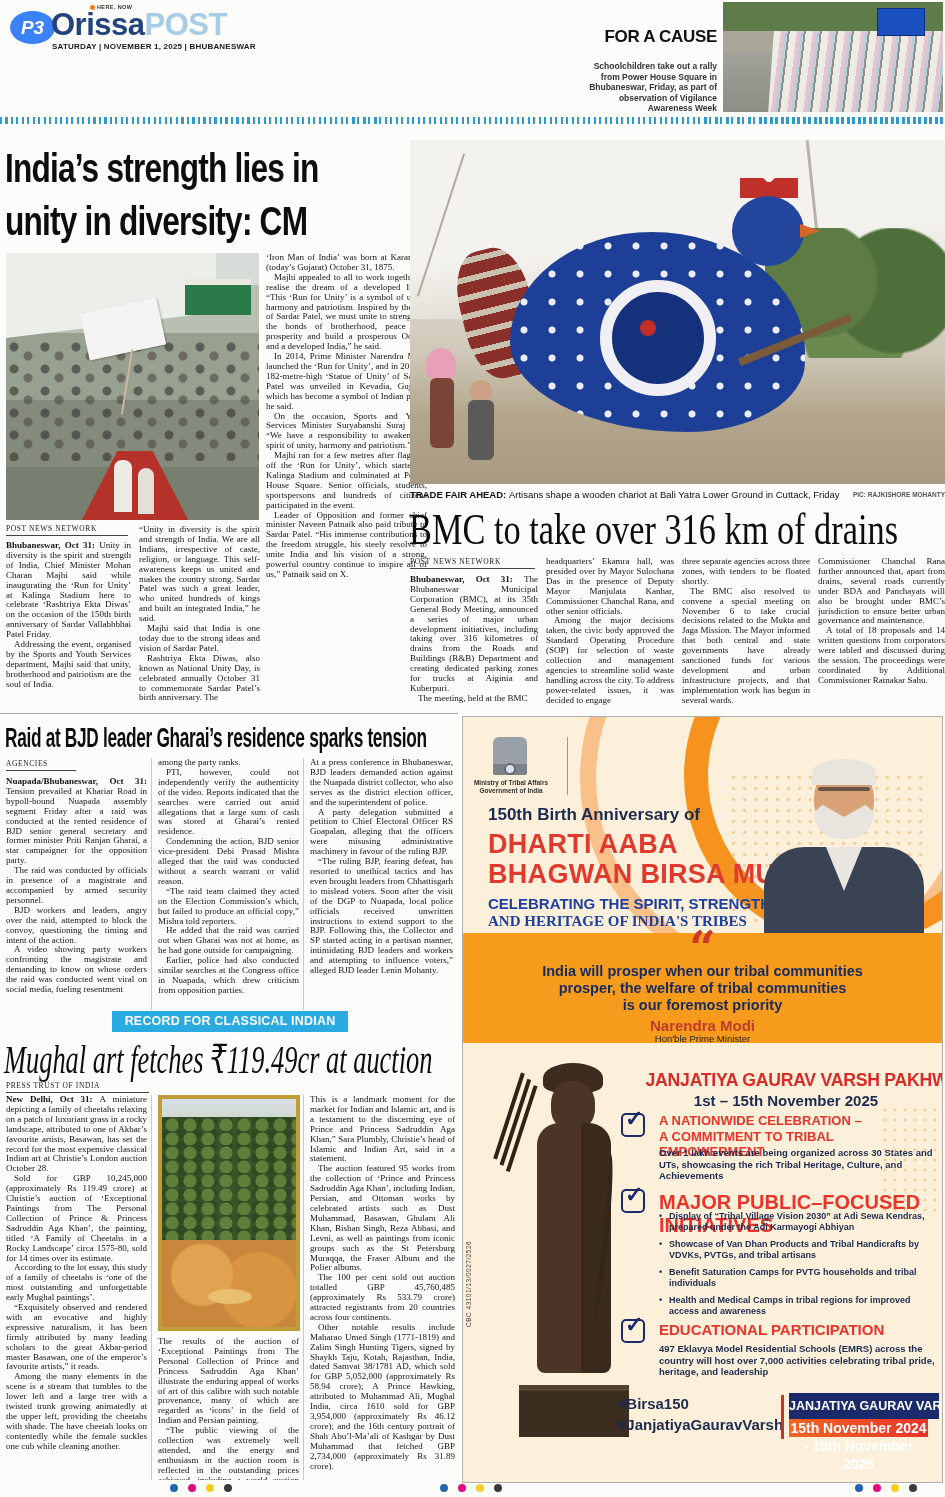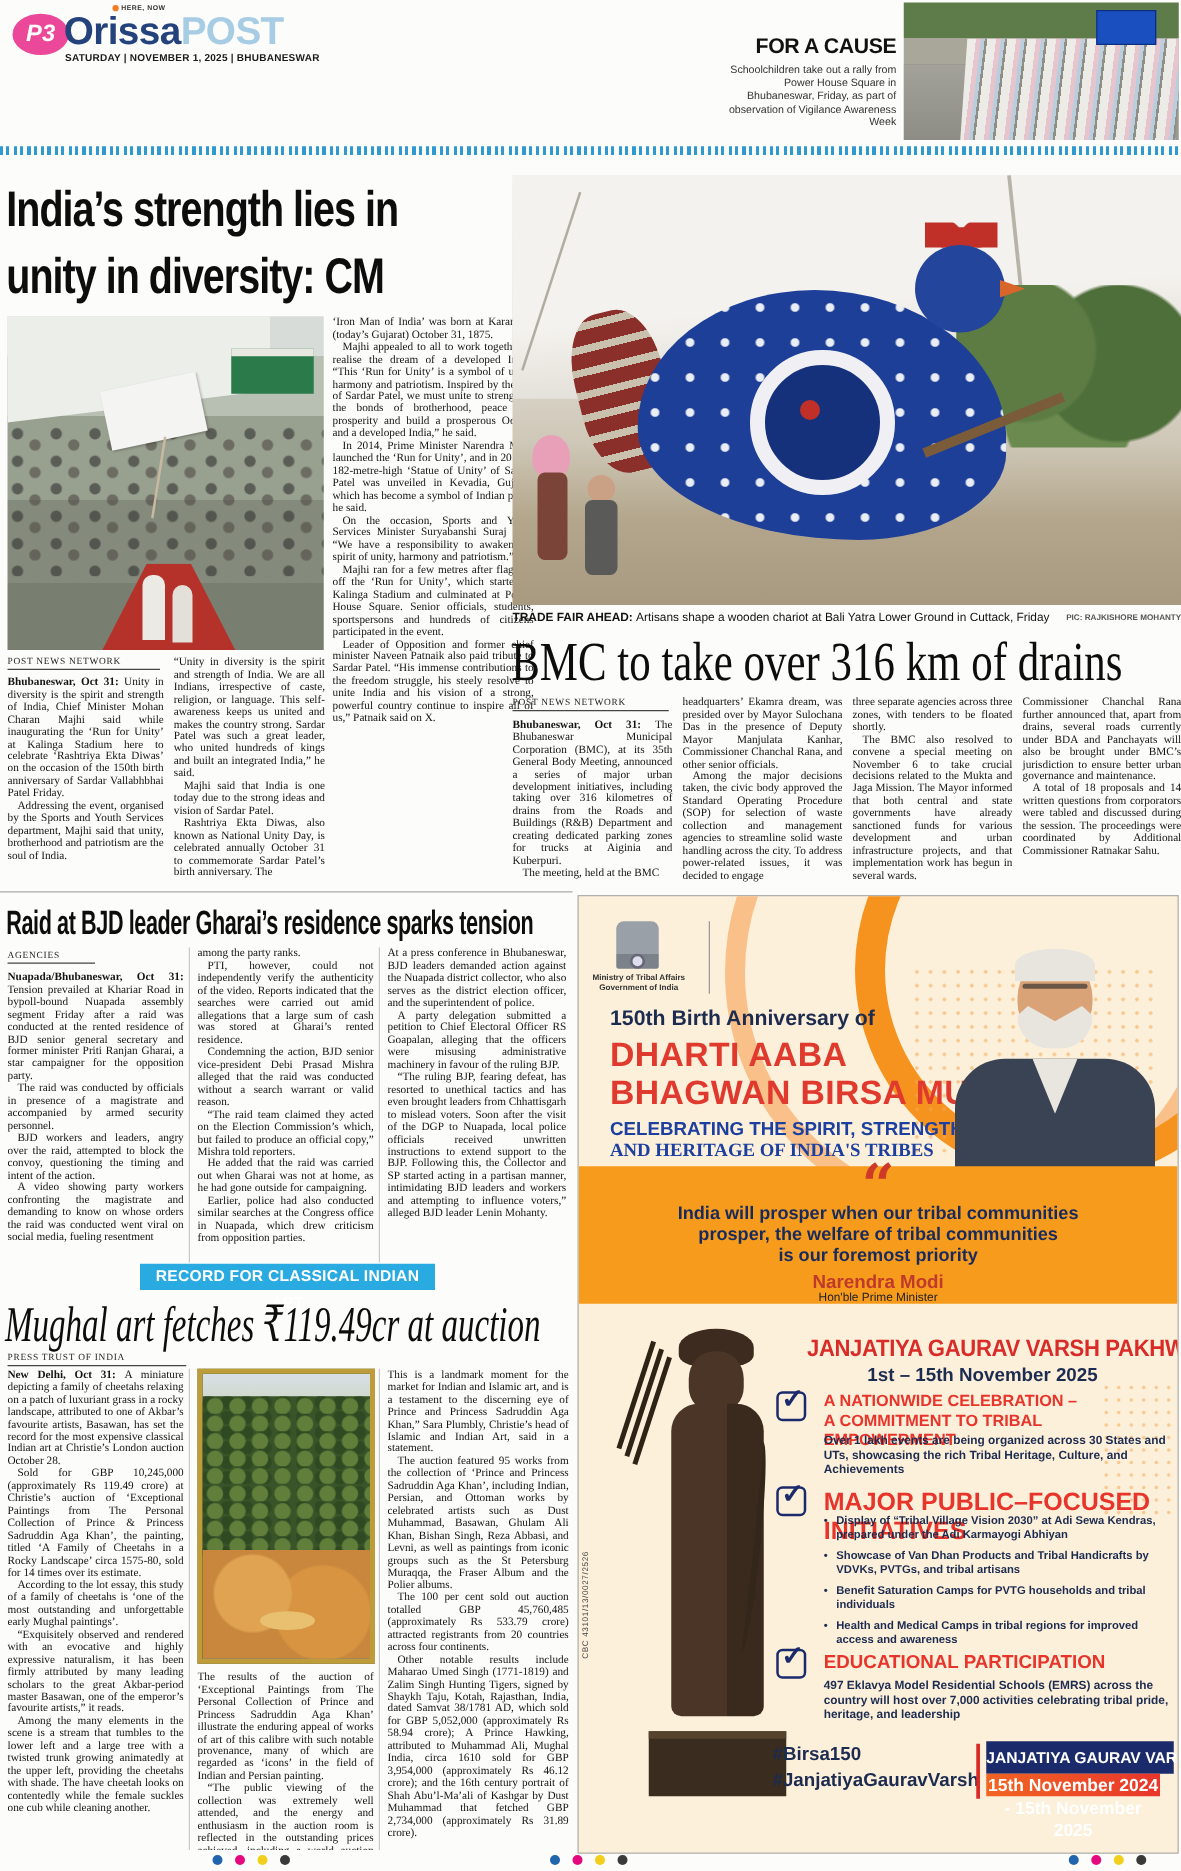--- a/index.html
+++ b/index.html
@@ -1,29 +1,29 @@
 <!DOCTYPE html>
 <html><head>
 <meta charset="utf-8">
 <style>
   html,body{margin:0;padding:0;background:#9a9a9a;}
   .page{position:relative;width:945px;height:1497px;background:#fcfcfa;font-family:"Liberation Sans",sans-serif;color:#111;overflow:hidden;margin:0 auto;}
   .abs{position:absolute;}
   
-  #p3-badge{left:10px;top:11px;width:45px;height:33px;background:#ec4899;border-radius:50%;display:flex;align-items:center;justify-content:center;color:#fff;font-weight:800;font-style:italic;font-size:19px;}
+  #p3-badge{left:10px;top:11px;width:45px;height:33px;background:#3b82f6;border-radius:50%;display:flex;align-items:center;justify-content:center;color:#fff;font-weight:800;font-style:italic;font-size:19px;}
   #logo-tag{left:90px;top:4px;font-size:5.5px;font-weight:700;color:#333;letter-spacing:.4px;}
   #logo-tag .dot{display:inline-block;width:5px;height:5px;border-radius:50%;background:#f47b20;margin-right:2px;vertical-align:middle;}
   #masthead{left:51px;top:8px;font-size:31px;font-weight:800;letter-spacing:-.5px;line-height:33px;}
   #masthead .orissa{color:#24437c;}
   #masthead .post{color:#a7cde4;}
   #dateline{left:52px;top:42px;font-size:8px;font-weight:700;color:#1a1a1a;letter-spacing:.2px;}
   #section-title{left:4px;top:46px;font-size:64px;font-weight:400;color:#4e96c8;letter-spacing:2px;line-height:66px;}
   #cause-block{left:575px;top:27px;width:142px;text-align:right;}
   #cause-title{font-size:17px;font-weight:800;color:#111;letter-spacing:-.3px;}
-  #cause-caption{margin-top:3px;font-size:8.5px;font-weight:400;color:#333;line-height:10.5px;}
+  #cause-caption{margin-top:14px;font-size:8.5px;font-weight:700;color:#333;line-height:10.5px;}
   #cause-photo{left:723px;top:2px;width:220px;height:110px;overflow:hidden;background:linear-gradient(180deg,#5e7c4a 0 26%,#a9a69a 26% 45%,#9b988e 45% 100%);}
   .cp-march{position:absolute;right:0;bottom:0;width:78%;height:74%;background:repeating-linear-gradient(93deg,#f5f4f0 0 7px,#eec9d4 7px 11px,#bcd4e6 11px 14px,#8d8d85 14px 16px);opacity:.9;transform:skewX(-4deg);}
   .cp-sign{position:absolute;right:18px;top:6px;width:46px;height:26px;background:#1a4fc0;border:1px solid #0c2f86;}
   .cp-road{position:absolute;left:0;bottom:0;width:30%;height:55%;background:linear-gradient(180deg,#a3a29a,#8e8d85);}
   #dash-sep{left:0;top:117px;width:945px;height:7px;background:repeating-linear-gradient(90deg,#2f9ad2 0 2.5px,transparent 2.5px 5px,#2f9ad2 5px 7.5px,transparent 7.5px 11px);}
   
   .serifcol{position:absolute;font-family:"Liberation Serif","DejaVu Serif",serif;font-size:9px;line-height:9.9px;text-align:justify;overflow:hidden;color:#141414;}
   .serifcol p{margin:0;}
   .serifcol p+p{text-indent:8px;}
   .b{font-weight:700;}
@@ -240,21 +240,21 @@
     <span><span class="b">TRADE FAIR AHEAD: </span><span>Artisans shape a wooden chariot at Bali Yatra Lower Ground in Cuttack, Friday</span></span>
     <span id="trade-credit">PIC: RAJKISHORE MOHANTY</span>
   </div>
   <div class="abs" id="bmc-headline"><span class="cond">BMC to take over 316 km of drains</span></div>
   <div class="byline" id="bmc-byline">POST NEWS NETWORK</div>
   <div class="serifcol" id="bcol1">
       <p><span class="b">Bhubaneswar, Oct 31: </span><span>The Bhubaneswar Municipal Corporation (BMC), at its 35th General Body Meeting, announced a series of major urban development initiatives, including taking over 316 kilometres of drains from the Roads and Buildings (R&amp;B) Department and creating dedicated parking zones for trucks at Aiginia and Kuberpuri.</span></p>
       <p>The meeting, held at the BMC</p>
     </div>
   <div class="serifcol" id="bcol2">
-      <p>headquarters’ Ekamra dream, was presided over by Mayor Sulochana Das in the presence of Deputy Mayor Manjulata Kanhar, Commissioner Chanchal Rana, and other senior officials.</p>
+      <p>headquarters’ Ekamra hall, was presided over by Mayor Sulochana Das in the presence of Deputy Mayor Manjulata Kanhar, Commissioner Chanchal Rana, and other senior officials.</p>
       <p>Among the major decisions taken, the civic body approved the Standard Operating Procedure (SOP) for selection of waste collection and management agencies to streamline solid waste handling across the city. To address power-related issues, it was decided to engage</p>
     </div>
   <div class="serifcol" id="bcol3">
       <p>three separate agencies across three zones, with tenders to be floated shortly.</p>
       <p>The BMC also resolved to convene a special meeting on November 6 to take crucial decisions related to the Mukta and Jaga Mission. The Mayor informed that both central and state governments have already sanctioned funds for various development and urban infrastructure projects, and that implementation work has begun in several wards.</p>
     </div>
   <div class="serifcol" id="bcol4">
       <p>Commissioner Chanchal Rana further announced that, apart from drains, several roads currently under BDA and Panchayats will also be brought under BMC’s jurisdiction to ensure better urban governance and maintenance.</p>
       <p>A total of 18 proposals and 14 written questions from corporators were tabled and discussed during the session. The proceedings were coordinated by Additional Commissioner Ratnakar Sahu.</p>
     </div>

